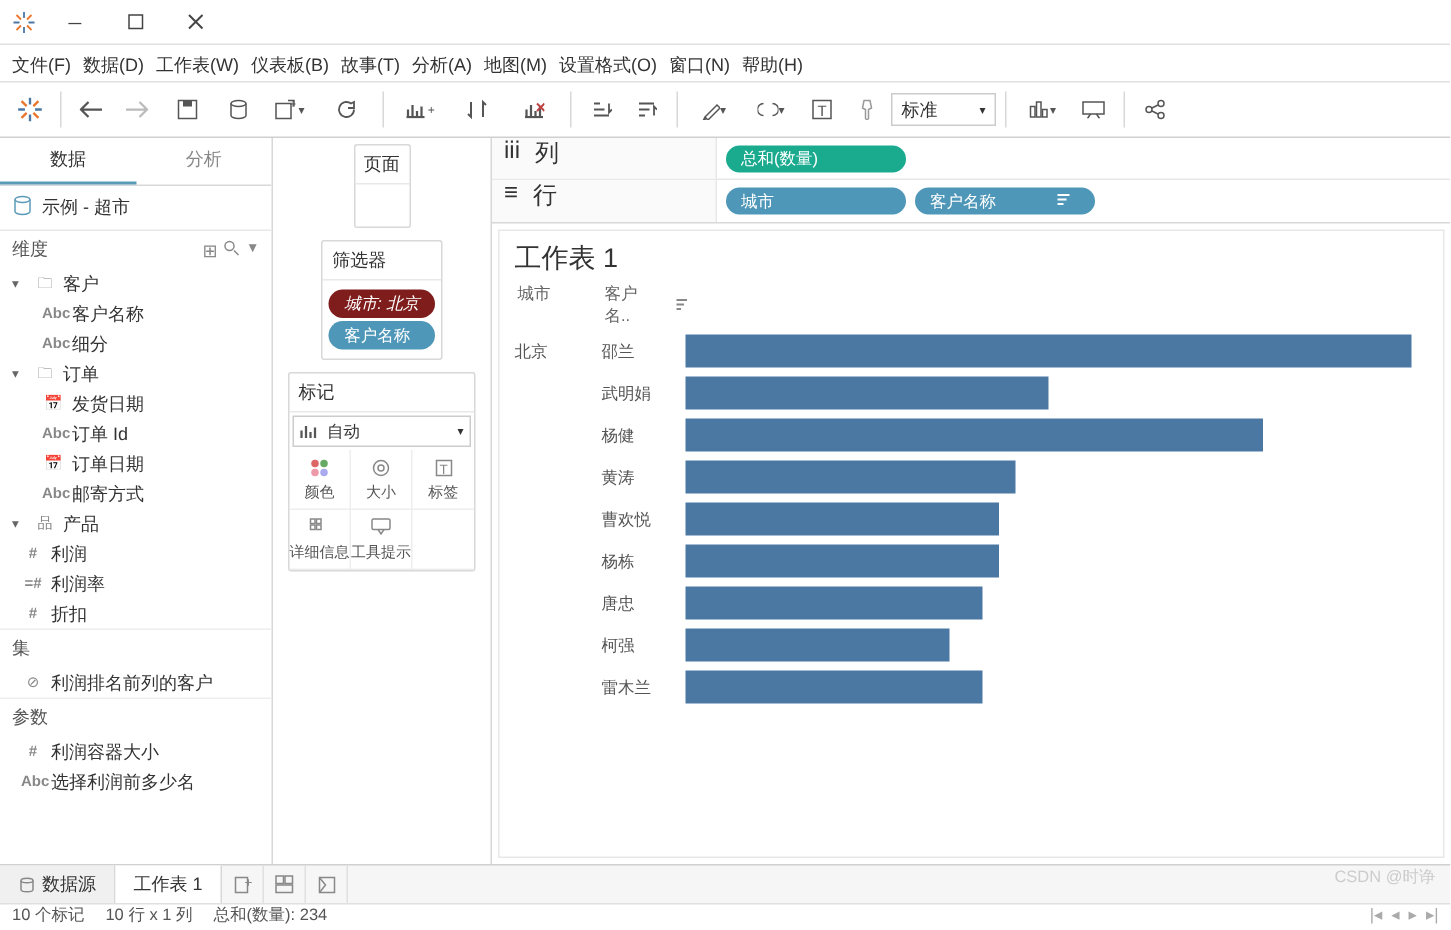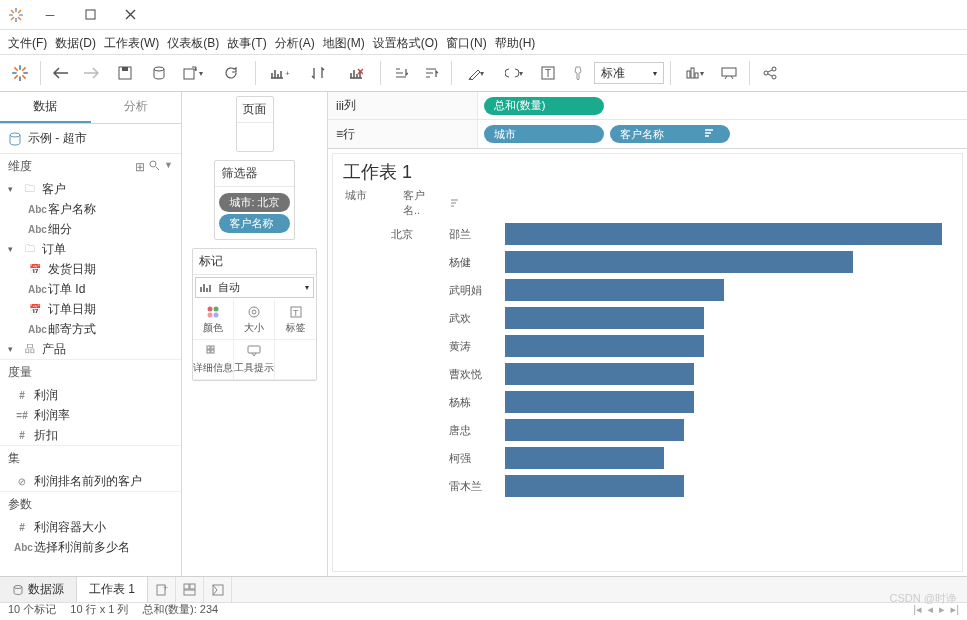--- a/index.html
+++ b/index.html
@@ -13,70 +13,70 @@
 .toolbar .tbtn { width: 28px; height: 28px; display: flex; align-items: center; justify-content: center; color: #555; border-radius: 2px; }
 .toolbar .tbtn.hascaret { width: 36px; }
 .toolbar .sep { width: 1px; height: 24px; background: #d8d8d8; margin: 0 4px; }
 .toolbar .std { border: 1px solid #ccc; height: 22px; padding: 0 6px; display: flex; align-items: center; min-width: 70px; font-size: 12px; }
 .main { display: flex; height: calc(620px - 30px - 24px - 38px - 26px - 18px); }
 .leftpane { width: 182px; border-right: 1px solid #d8d8d8; display: flex; flex-direction: column; overflow: hidden; }
 .lp-tabs { display: flex; border-bottom: 1px solid #d8d8d8; }
 .lp-tab { flex: 1; text-align: center; padding: 6px 0; font-size: 12px; }
 .lp-tab.active { font-weight: normal; border-bottom: 2px solid #5a9bb8; }
 .lp-tab.other { color: #888; }
-.lp-ds { padding: 6px 8px; display: flex; align-items: center; gap: 6px; border-bottom: 1px solid #e8e8e8; }
+.lp-ds { padding: 6px 8px; display: flex; gap: 6px; border-bottom: 1px solid #e8e8e8; }
 .lp-sec { padding: 4px 8px; display: flex; align-items: center; justify-content: space-between; color: #555; }
 .lp-sec .icons { display: flex; gap: 4px; color: #888; }
 .lp-tree { overflow-y: auto; }
 .lp-item { display: flex; align-items: center; padding: 2px 4px 2px 8px; gap: 4px; font-size: 12px; height: 20px; }
 .lp-item .caret { width: 10px; color: #666; font-size: 9px; }
 .lp-item .ic { width: 16px; text-align: center; color: #888; font-size: 10px; }
 .lp-item.child { padding-left: 28px; }
 .lp-item.child2 { padding-left: 14px; }
 .lp-head { padding: 4px 8px; color: #555; border-top: 1px solid #eee; }
 .midpane { width: 146px; border-right: 1px solid #d8d8d8; display: flex; flex-direction: column; padding: 4px 6px; gap: 8px; align-items: center; }
 .card { border: 1px solid #d8d8d8; border-radius: 2px; background: #fff; }
 .card .chead { padding: 4px 6px; font-size: 12px; border-bottom: 1px solid #e8e8e8; }
 .card .cbody { padding: 4px; }
 .pill { border-radius: 10px; padding: 2px 10px; font-size: 11px; color: #fff; margin: 2px 0; display: flex; align-items: center; }
-.pill.grey { background: #737373; }
+.pill.grey { background: #7f1d1d; font-style: italic; }
 .pill.blue { background: #4e97b8; }
 .pill.green { background: #1aab8f; }
 .marks-sel { border: 1px solid #ccc; margin: 2px; padding: 2px 4px; font-size: 11px; display: flex; align-items: center; gap: 6px; }
 .marks-grid { display: grid; grid-template-columns: repeat(3, 1fr); }
 .mcell { display: flex; flex-direction: column; align-items: center; justify-content: center; height: 40px; border-right: 1px solid #eee; border-bottom: 1px solid #eee; font-size: 10px; gap: 2px; color: #555; }
 .mcell:nth-child(3n) { border-right: none; }
 .mcell svg, .mcell .mi { height: 14px; }
 .chartpane { flex: 1; display: flex; flex-direction: column; }
 .shelves { border-bottom: 1px solid #d8d8d8; }
 .shelf { display: flex; align-items: center; height: 28px; border-bottom: 1px solid #e8e8e8; }
 .shelf:last-child { border-bottom: none; }
-.shelf .slabel { width: 150px; padding: 0 8px; display: flex; align-items: center; gap: 0; font-size: 12px; background: #fafafa; height: 100%; border-right: 1px solid #e8e8e8; }
+.shelf .slabel { width: 150px; padding: 0 8px; display: flex; gap: 10px; font-size: 16px; background: #fafafa; height: 100%; border-right: 1px solid #e8e8e8; }
 .shelf .spills { display: flex; gap: 6px; padding: 0 6px; align-items: center; }
 .shelf .pill { min-width: 120px; height: 18px; }
 .shelf .pill .sorticon { margin-left: auto; }
 .viz { flex: 1; padding: 6px 10px 6px 10px; overflow: hidden; border: 1px solid #e8e8e8; margin: 4px; }
 .viz h2 { font-size: 18px; font-weight: normal; margin-bottom: 4px; }
 .viz-head { display: flex; padding-left: 2px; color: #666; font-size: 11px; margin-bottom: 2px; }
 .viz-head .c1 { width: 58px; }
 .viz-head .c2 { width: 56px; display: flex; align-items: center; gap: 10px; }
 .viz-rows { }
 .vrow { display: flex; align-items: center; height: 28px; }
-.vrow .city { width: 58px; font-size: 11px; color: #555; margin-left: 48px; }
+.vrow .city { width: 58px; font-size: 11px; color: #555; }
 .vrow .name { width: 56px; padding-right: 6px; font-size: 11px; color: #555; }
 .vrow .barwrap { flex: 1; height: 22px; display: flex; align-items: center; }
 .vrow .bar { height: 22px; background: #4b78a3; }
 .bottom-tabs { height: 26px; border-top: 1px solid #d0d0d0; display: flex; align-items: stretch; background: #f6f6f6; }
 .btab { padding: 0 12px; display: flex; align-items: center; gap: 4px; font-size: 12px; border-right: 1px solid #d8d8d8; background: #fff; justify-content: space-between; }
 .btab.ds { background: #f0f0f0; }
 .bicon { width: 28px; display: flex; align-items: center; justify-content: center; color: #888; border-right: 1px solid #e0e0e0; }
 .status { height: 14px; border-top: 1px solid #e0e0e0; display: flex; align-items: center; padding: 0 8px; gap: 14px; font-size: 11px; color: #555; }
 .status .spacer { flex: 1; }
 .status .navbtns { display: flex; gap: 6px; color: #aaa; }
-.watermark { position: absolute; right: 10px; bottom: 14px; color: #ccc; font-size: 11px; }
+.watermark { position: absolute; right: 10px; bottom: 28px; color: #ccc; font-size: 11px; }
 svg { display: block; }
 .abc { color: #5a9bb8; font-size: 9px; font-weight: bold; }
 .hash { color: #1aab8f; font-size: 11px; font-weight: bold; }
 .cal { color: #5a9bb8; font-size: 10px; }
 .fold { color: #666; font-size: 11px; }
 </style>
 </head>
 <body>
 
 <div class="titlebar">
@@ -300,21 +300,20 @@
         </div>
       <div class="lp-item child">
           <span class="ic abc">Abc</span>
           <span>邮寄方式</span>
         </div>
       <div class="lp-item">
           <span class="caret">▾</span>
           <span class="ic" style="color:#888">品</span>
           <span>产品</span>
         </div>
-      <div class="lp-head">度量</div>
       <div class="lp-item child2">
           <span class="ic hash">#</span>
           <span>利润</span>
         </div>
       <div class="lp-item child2">
           <span class="ic hash">=#</span>
           <span>利润率</span>
         </div>
       <div class="lp-item child2">
           <span class="ic hash">#</span>
@@ -444,37 +443,30 @@
       <div class="viz-rows" id="viz-rows">
           <div class="vrow">
             <div class="city">北京</div>
             <div class="name">邵兰</div>
             <div class="barwrap">
               <div class="bar" style="width: 97.7778%;"></div>
             </div>
           </div>
           <div class="vrow">
             <div class="city"></div>
+            <div class="name">武明娟</div>
+            <div class="barwrap">
+              <div class="bar" style="width: 48.8889%;"></div>
+            </div>
+          </div>
+          <div class="vrow">
+            <div class="city"></div>
             <div class="name">杨健</div>
             <div class="barwrap">
               <div class="bar" style="width: 77.7778%;"></div>
-            </div>
-          </div>
-          <div class="vrow">
-            <div class="city"></div>
-            <div class="name">武明娟</div>
-            <div class="barwrap">
-              <div class="bar" style="width: 48.8889%;"></div>
-            </div>
-          </div>
-          <div class="vrow">
-            <div class="city"></div>
-            <div class="name">武欢</div>
-            <div class="barwrap">
-              <div class="bar" style="width: 44.4444%;"></div>
             </div>
           </div>
           <div class="vrow">
             <div class="city"></div>
             <div class="name">黄涛</div>
             <div class="barwrap">
               <div class="bar" style="width: 44.4444%;"></div>
             </div>
           </div>
           <div class="vrow">

